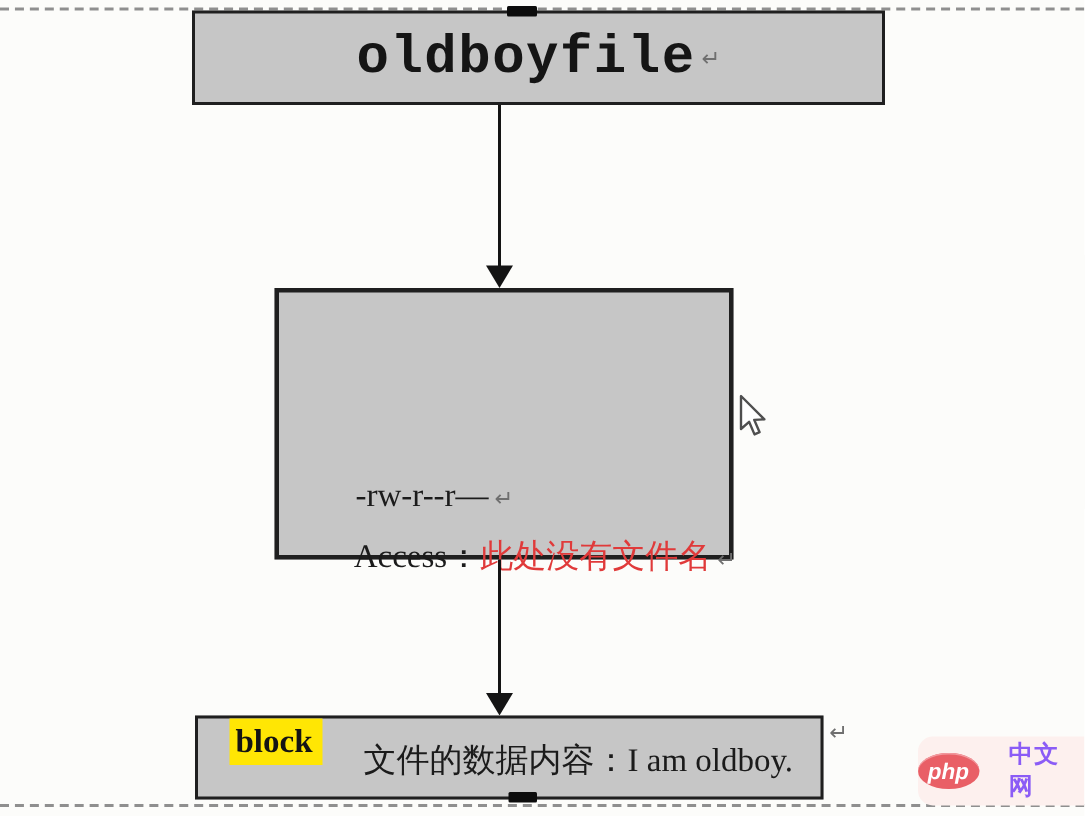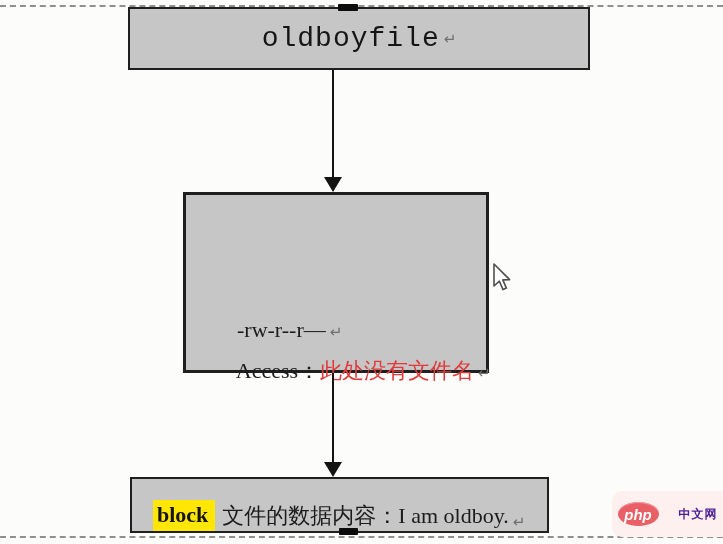--- a/index.html
+++ b/index.html
@@ -3,40 +3,40 @@
 <meta charset="utf-8">
 <style>
   html,body{margin:0;padding:0;background:#ffffff;}
   .canvas{
     position:relative;width:723px;height:544px;background:#fcfcfa;overflow:hidden;
     font-family:"Liberation Serif","DejaVu Serif",serif;
   }
   .dashed{position:absolute;left:0;width:723px;height:0;border-top:2px dashed #8f8f8f;}
   .gbox{position:absolute;background:#c6c6c6;border:2px solid #1f1f1f;box-sizing:border-box;}
   #filebox{left:128px;top:7px;width:462px;height:63px;display:flex;align-items:center;justify-content:center;}
-  .mono{font-family:"Liberation Mono","DejaVu Sans Mono",monospace;font-weight:normal;font-size:28px;color:#151515;letter-spacing:1px;}
+  .mono{font-family:"Liberation Mono","DejaVu Sans Mono",monospace;font-weight:bold;font-size:36px;color:#151515;letter-spacing:1px;}
   .ret{color:#6f6f6f;font-size:15px;font-weight:normal;font-style:normal;
        font-family:"DejaVu Sans",sans-serif;margin-left:4px;letter-spacing:0;}
   #inodebox{left:183px;top:192px;width:306px;height:181px;border-width:3px;}
   .mline{position:absolute;left:18px;font-size:22px;color:#1b1b1b;white-space:pre;}
   .hl{background:#ffe604;font-weight:bold;padding:2px 7px 3px 4px;color:#141414;}
   .red{color:#e03a3a;}
-  #blockbox{left:130px;top:477px;width:419px;height:56px;display:flex;align-items:flex-end;padding-left:21px;
-            font-size:22px;color:#1b1b1b;}
+  #blockbox{left:130px;top:477px;width:419px;height:56px;display:flex;align-items:flex-start;padding-left:21px;
+            font-size:22px;color:#1b1b1b;gap:20px;}
   #blockbox .txt{white-space:pre;margin-left:7px;margin-top:13px;}
   .vline{position:absolute;width:2px;background:#141414;}
   .ahead{position:absolute;width:0;height:0;border-left:9px solid transparent;border-right:9px solid transparent;border-top:15px solid #141414;}
   .handle{position:absolute;background:#0c0c0c;border-radius:1px;}
   #cursor{position:absolute;left:492px;top:263px;}
   #wm{position:absolute;left:612px;top:491px;width:111px;height:46px;background:#fdf0ee;border-radius:10px 0 0 10px;
       display:flex;align-items:center;justify-content:center;gap:20px;
       font-family:"Liberation Sans","DejaVu Sans",sans-serif;}
   .badge{width:41px;height:24px;background:#e95f66;border-radius:50%;color:#ffffff;font-style:italic;font-weight:bold;
          font-size:15px;display:flex;align-items:center;justify-content:center;box-shadow:inset 0 1px 0 #f29ba0;}
-  .site{font-size:12px;color:#4c1d95;font-weight:bold;letter-spacing:1px;}
+  .site{font-size:16px;color:#8b5cf6;font-weight:bold;letter-spacing:1px;}
 </style>
 </head>
 <body>
 
 <div class="canvas">
 
   <div class="dashed" style="top:5px;"></div>
   <div class="dashed" style="top:536px;"></div>
 
   <div id="filebox" class="gbox">

